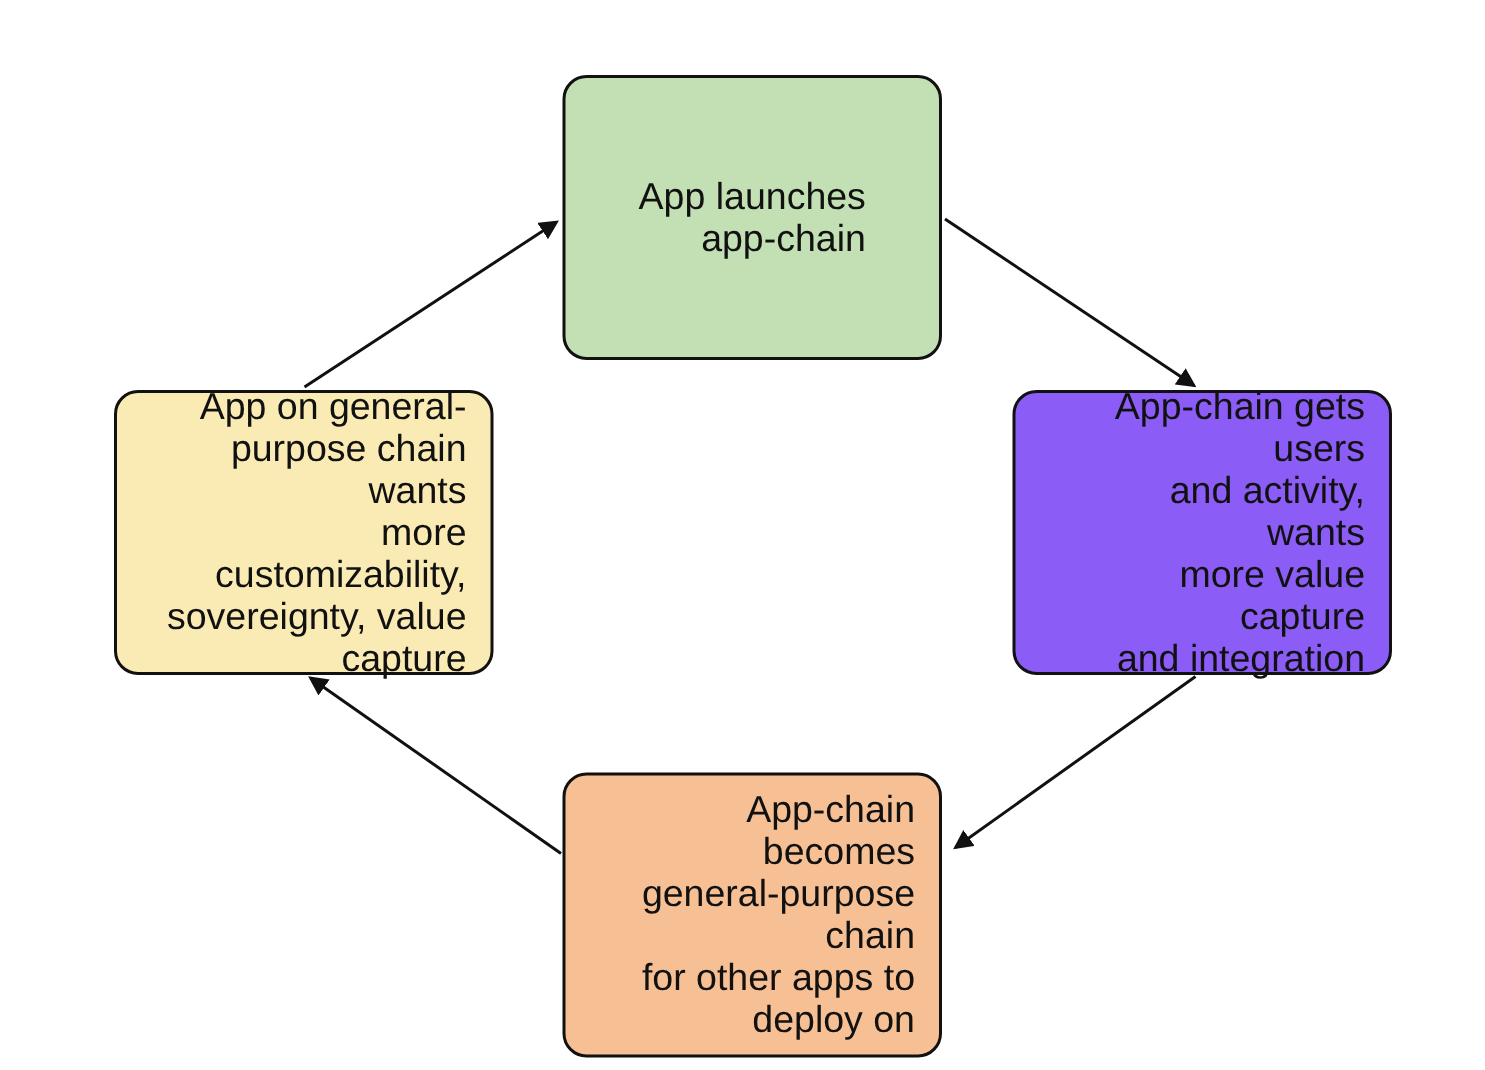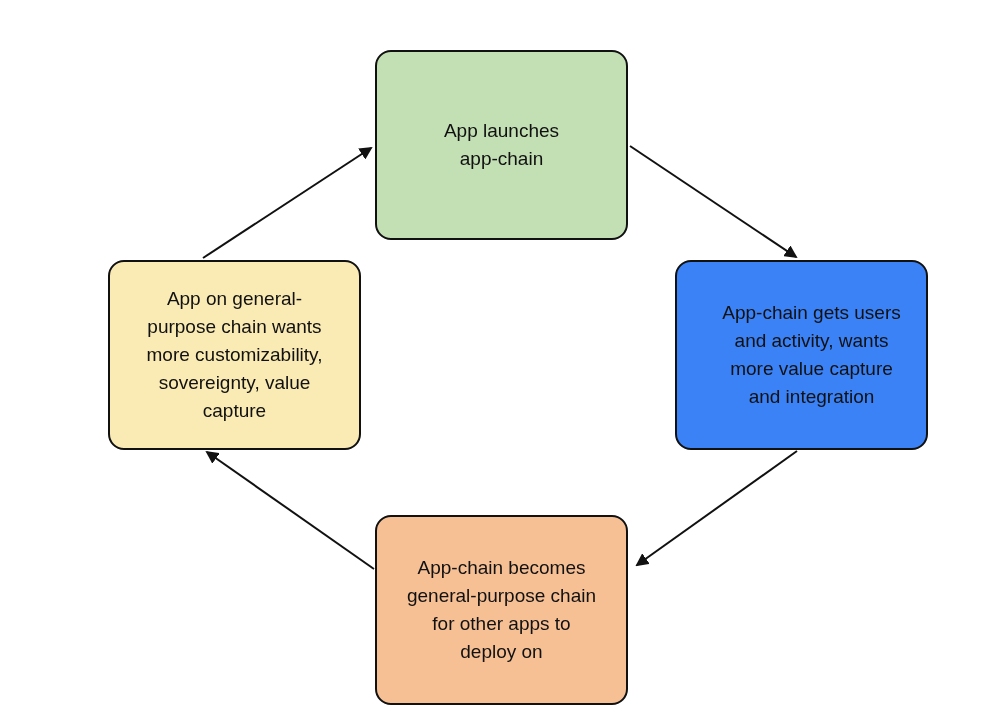--- a/index.html
+++ b/index.html
@@ -35,23 +35,23 @@
     width: 253px; height: 190px;
     border: 2px solid var(--border);
     border-radius: 16px;
     display: flex;
     align-items: center;
     justify-content: center;
     padding: 12px 16px;
   }
   .node .label {
     color: var(--text);
-    font-size: 19px;
+    font-size: 25px;
     line-height: 28px;
-    text-align: center;
+    text-align: right;
     white-space: pre-line;
   }
   .node-top    { left: 375px; top:  50px; }
   .node-right  { left: 675px; top: 260px; }
   .node-bottom { left: 375px; top: 475px; }
   .node-left   { left:  76px; top: 260px; }
 </style>
 </head>
 <body>
 
@@ -67,35 +67,35 @@
     <line x1="797" y1="451" x2="637" y2="565" marker-end="url(#arrow)"></line>
     <line x1="374" y1="569" x2="207" y2="452" marker-end="url(#arrow)"></line>
     <line x1="203" y1="258" x2="371" y2="148" marker-end="url(#arrow)"></line>
   </svg>
 
   <div class="node node-top" style="background-color: rgb(195, 223, 180);">
     <span class="label">App launches
 app-chain</span>
   </div>
 
-  <div class="node node-right" style="background-color: #3b82f6; padding-left: 36px;">
+  <div class="node node-right" style="background-color: #8b5cf6; padding-left: 36px;">
     <span class="label">App-chain gets users
 and activity, wants
 more value capture
 and integration</span>
   </div>
 
   <div class="node node-bottom" style="background-color: rgb(246, 192, 148); margin-top: 40px;">
     <span class="label">App-chain becomes
 general-purpose chain
 for other apps to
 deploy on</span>
   </div>
 
-  <div class="node node-left" style="background-color: rgb(250, 234, 179); margin-left: 32px;">
+  <div class="node node-left" style="background-color: rgb(250, 234, 179);">
     <span class="label">App on general-
 purpose chain wants
 more customizability,
 sovereignty, value
 capture</span>
   </div>
 
 </div>
 
 </body></html>

